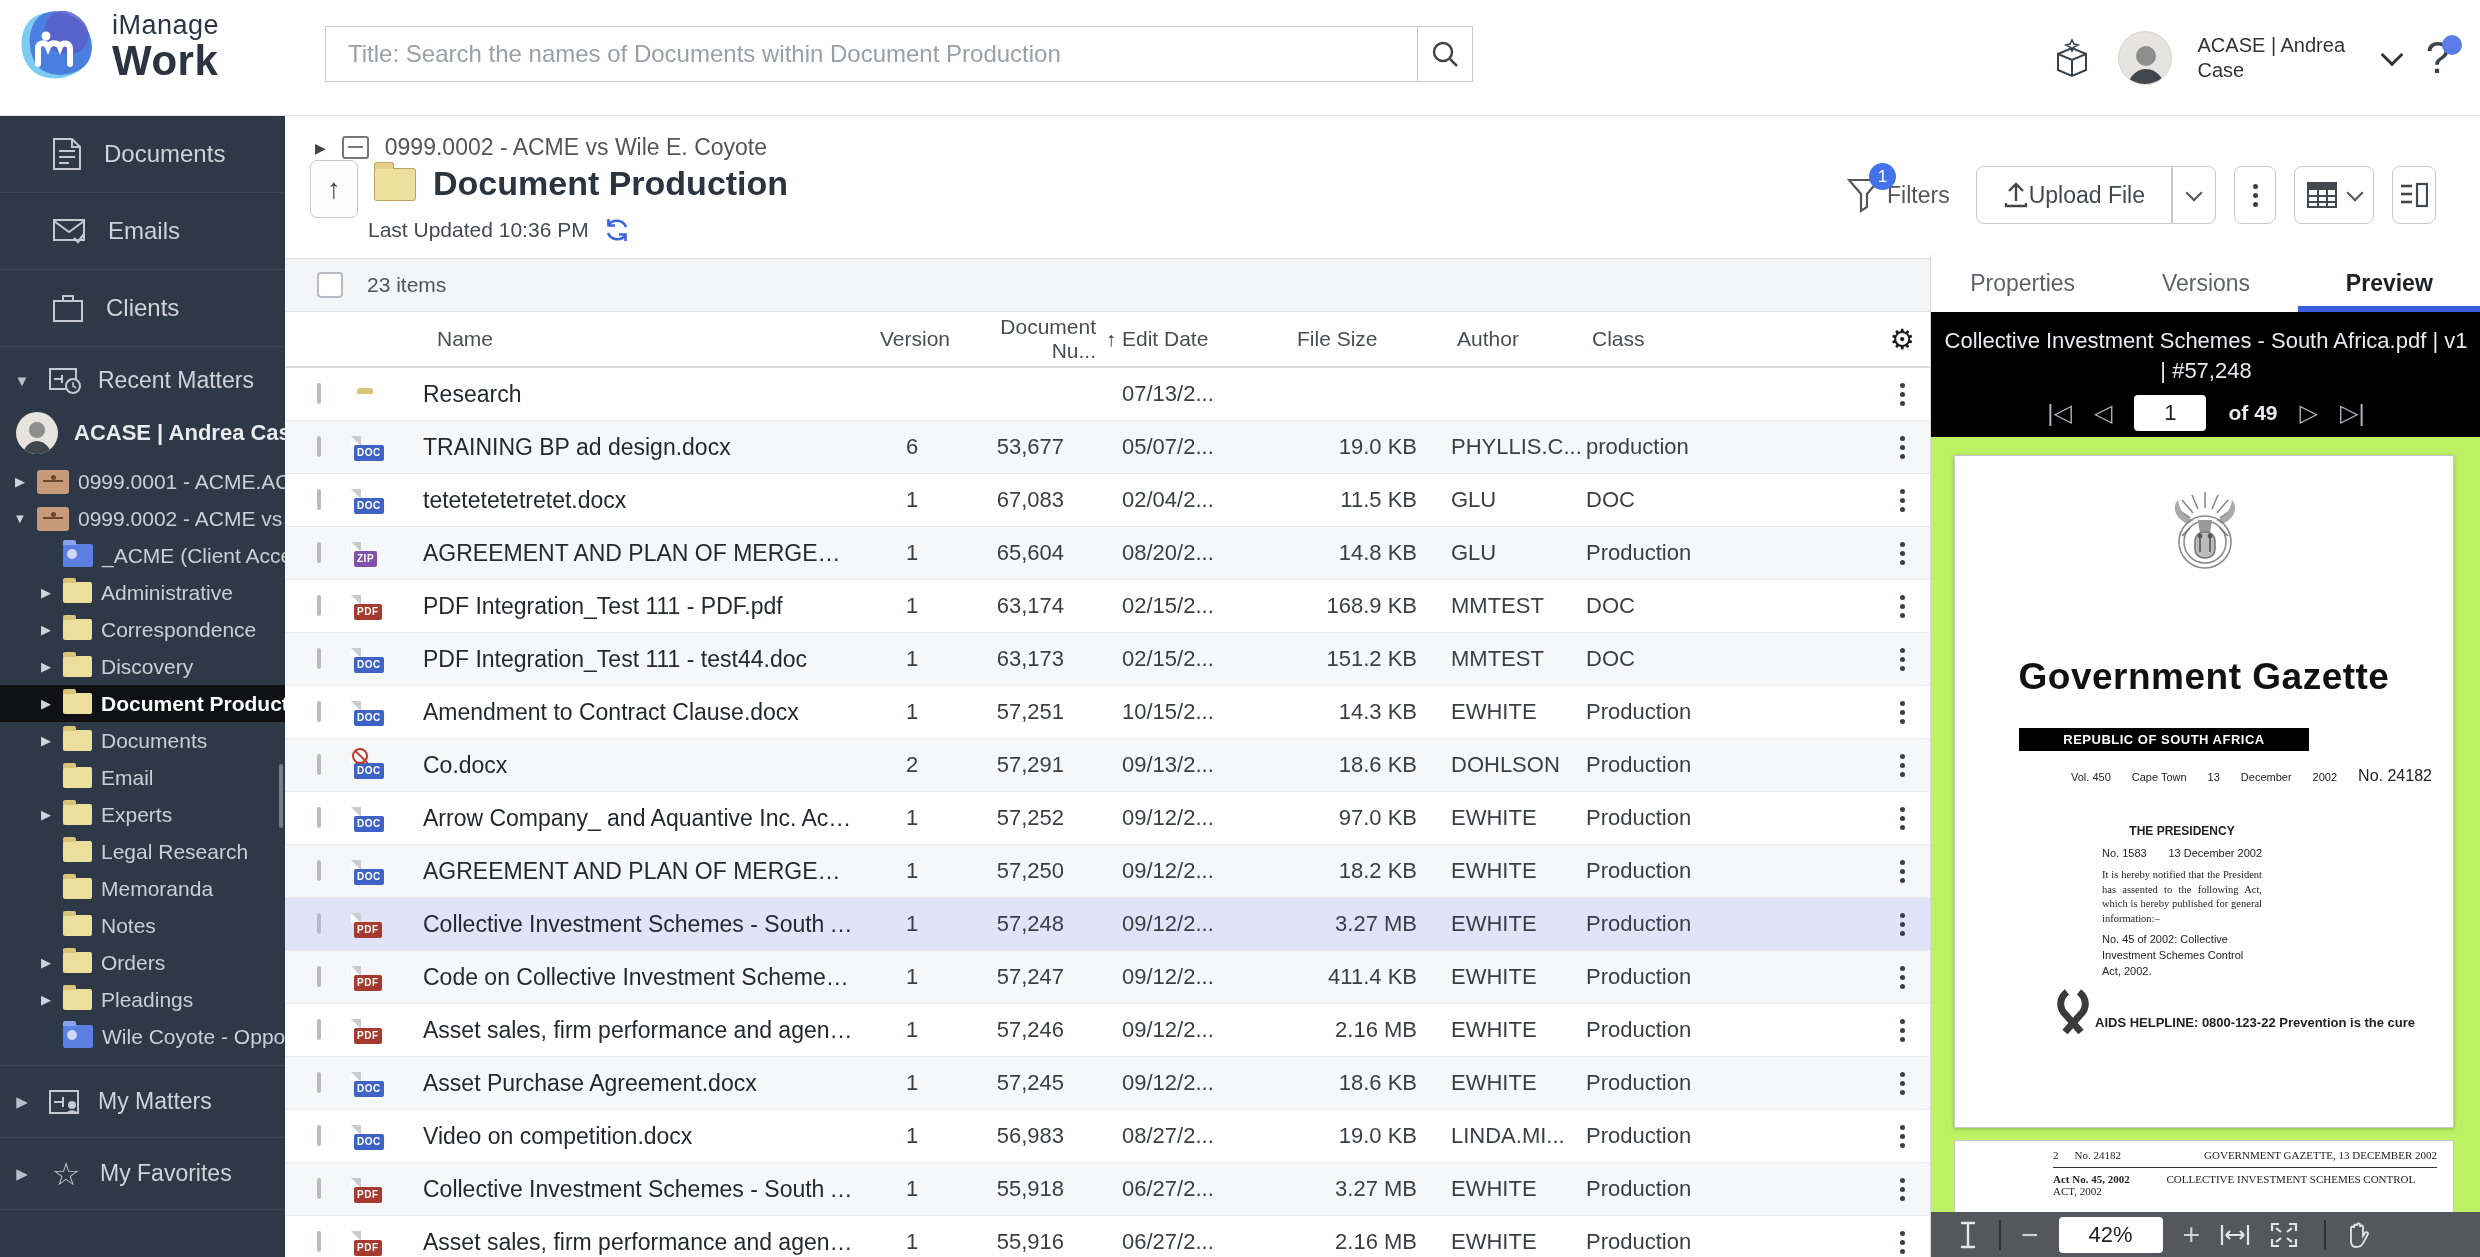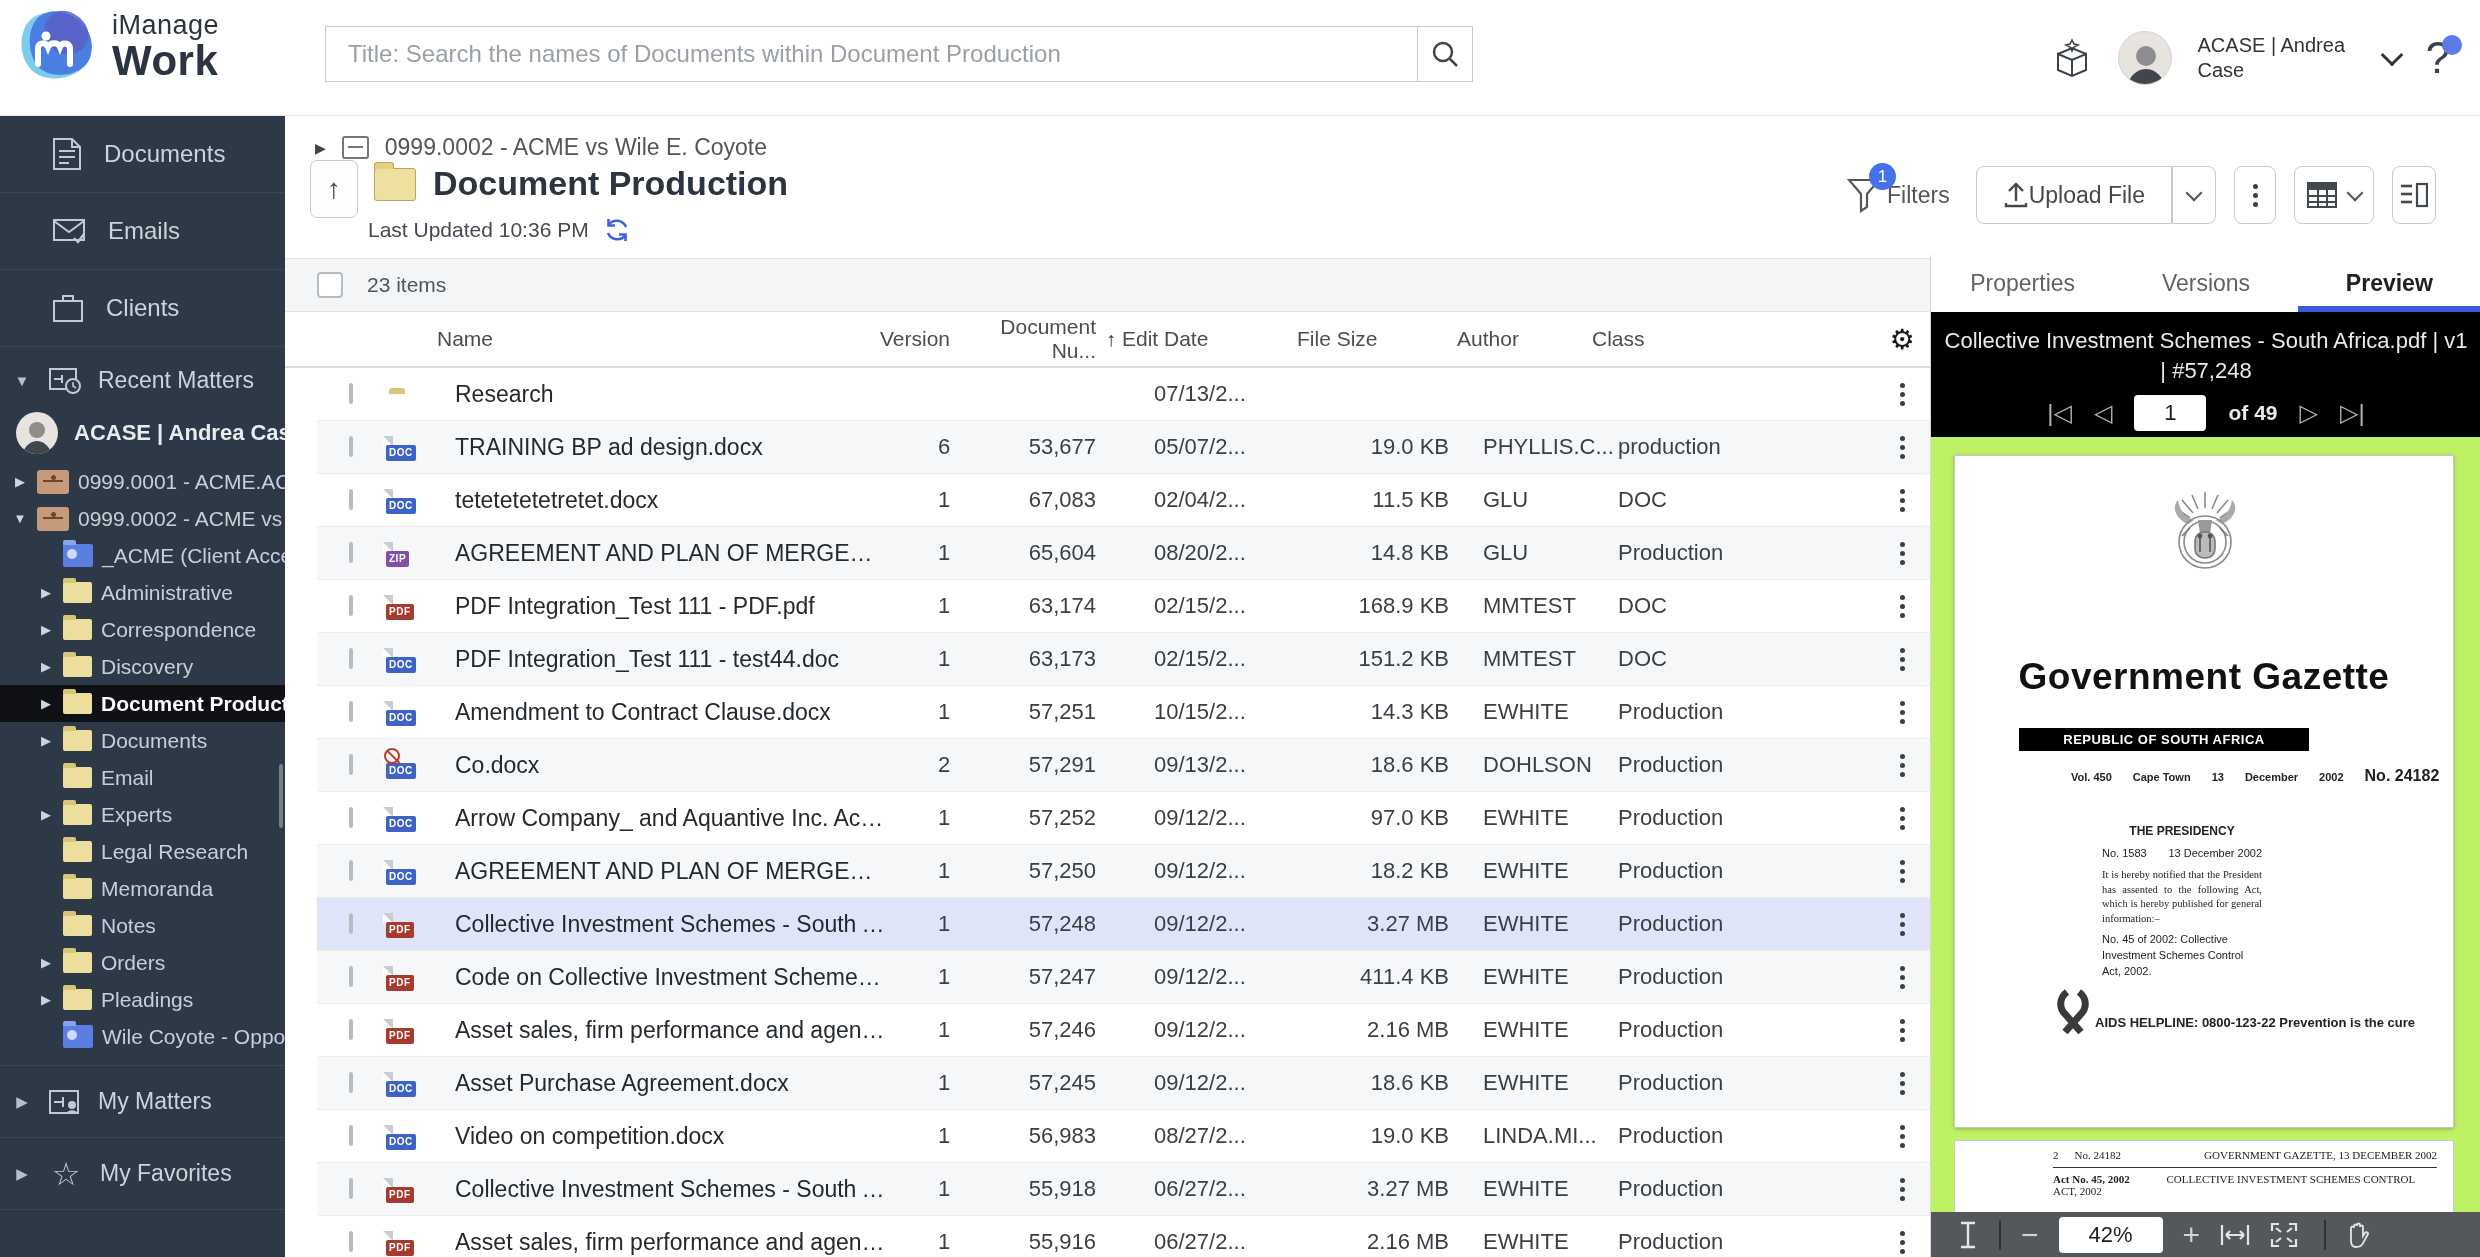--- a/index.html
+++ b/index.html
@@ -120,21 +120,21 @@
     align-items:center; }
   .thead { position:absolute; left:285px; top:312px; width:1645px; height:56px; background:#fff;
     border-bottom:2px solid #dcdcdc; font-size:21px; color:#494e53; }
   .thead .hc { padding-left:6px; cursor:pointer; }
   .th-name { padding-left:14px !important; }
   .th-ver { text-align:center; }
   .th-num { display:flex; align-items:center; gap:10px;text-align:right; }
   .sort-arrow { font-size:20px; color:#333; }
   .gear { text-align:center; font-size:28px; color:#17191c; cursor:pointer; }
   .tbody { position:absolute; left:285px; top:368px; width:1645px; height:889px; overflow:hidden; background:#fff; }
-  .trow { height:53px; background:#fff; border-bottom:1px solid #ececec; cursor:pointer;margin-left:32px; }
+  .trow { height:53px; background:#fff; border-bottom:1px solid #ececec; cursor:pointer; }
   .trow.alt { background:#f6f7f8; }
   .trow.selected { background:#dfe4f9; }
   .c-check { padding-left:32px; }
   .c-name { font-size:23px; color:#24292e; white-space:nowrap; overflow:hidden; text-overflow:ellipsis; padding-right:12px; }
   .c-ver { text-align:center; font-size:22px; color:#3a3f44; }
   .c-num { text-align:right; padding-right:52px; font-size:22px; color:#3a3f44; }
   .c-date { font-size:22px; color:#3a3f44; padding-left:6px; }
   .c-size { text-align:right; padding-right:34px; font-size:22px; color:#3a3f44; }
   .c-author { font-size:22px; color:#3a3f44; white-space:nowrap; overflow:hidden; }
   .c-class { font-size:22px; color:#3a3f44; }
@@ -175,21 +175,21 @@
   .pof { font-size:21px; color:#e8eaed; font-weight:700; }
   .pbody { position:absolute; left:0; top:182px; width:550px; height:820px; background:#bef264; overflow:hidden; }
   .page1 { position:absolute; left:23px; top:18px; width:500px; height:673px; background:#fff;
     border:1px solid #c4c7cb; box-shadow:0 1px 4px rgba(0,0,0,.25); }
   .emblem { position:absolute; left:213px; top:34px; }
   .gz-title { position:absolute; left:0; top:200px; width:100%; text-align:center; font-size:37px;
     font-weight:700; color:#111; letter-spacing:.5px; }
   .gz-bar { position:absolute; left:64px; top:272px; width:290px; height:23px; background:#000; color:#fff;
     font-size:13px; font-weight:700; text-align:center; line-height:23px; letter-spacing:.5px; }
   .gz-meta { position:absolute; left:116px; top:311px; display:flex; align-items:baseline; gap:21px;
-    font-size:11px; font-weight:700; color:#222; }
+    font-size:11px; font-weight:400; color:#222; }
   .gz-no { font-size:16px; }
   .gz-block { position:absolute; left:147px; top:368px; width:160px; color:#222; }
   .gz-pres { text-align:center; font-size:12px; font-weight:700; }
   .gz-nline { display:flex; justify-content:space-between; font-size:11px; margin-top:9px; }
   .gz-body { font-size:10.5px; text-align:justify; margin-top:9px; line-height:1.4;font-family:Liberation Serif, serif; }
   .gz-act { font-size:11px; font-weight:400; margin-top:5px; line-height:1.45; }
   .gz-help { position:absolute; left:100px; top:532px; display:flex; align-items:flex-end; gap:4px; }
   .gz-help .htext { font-size:13px; font-weight:700; color:#222; padding-bottom:4px; white-space:nowrap; }
   .page2 { position:absolute; left:23px; top:703px; width:500px; height:120px; background:#fff;
     border:1px solid #c4c7cb; font-family:"Liberation Serif","DejaVu Serif",serif; color:#222; }

